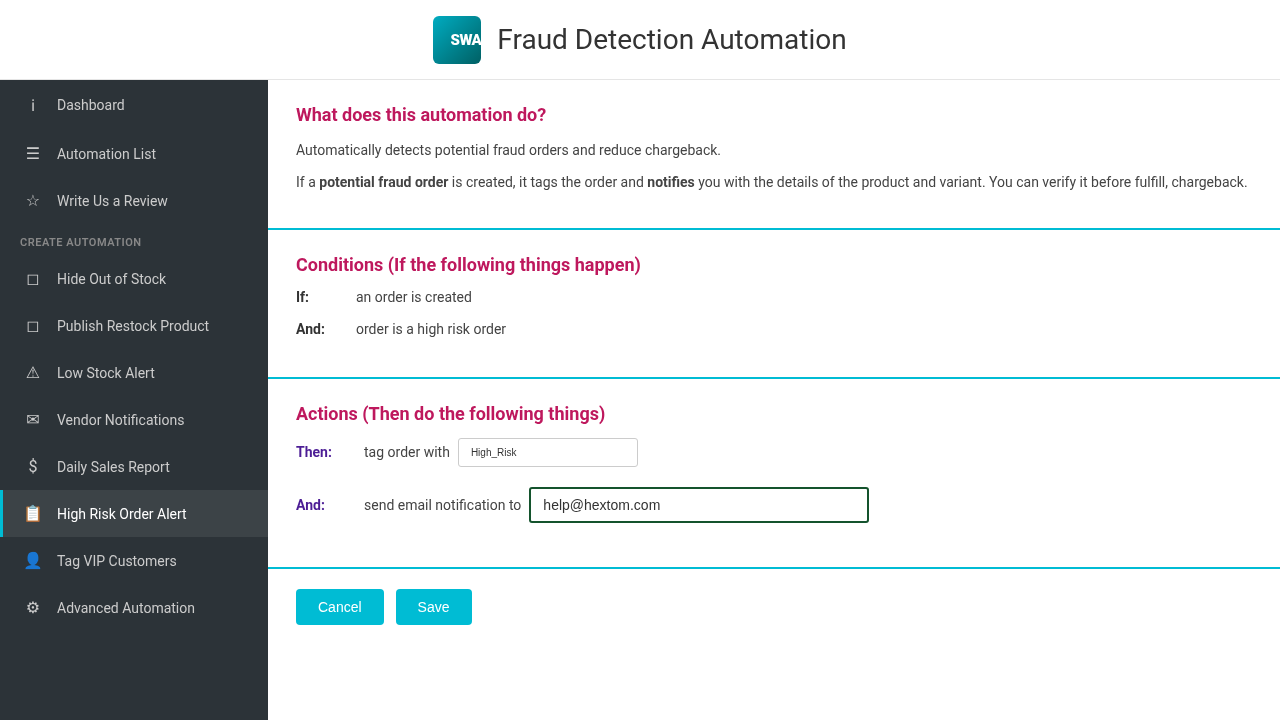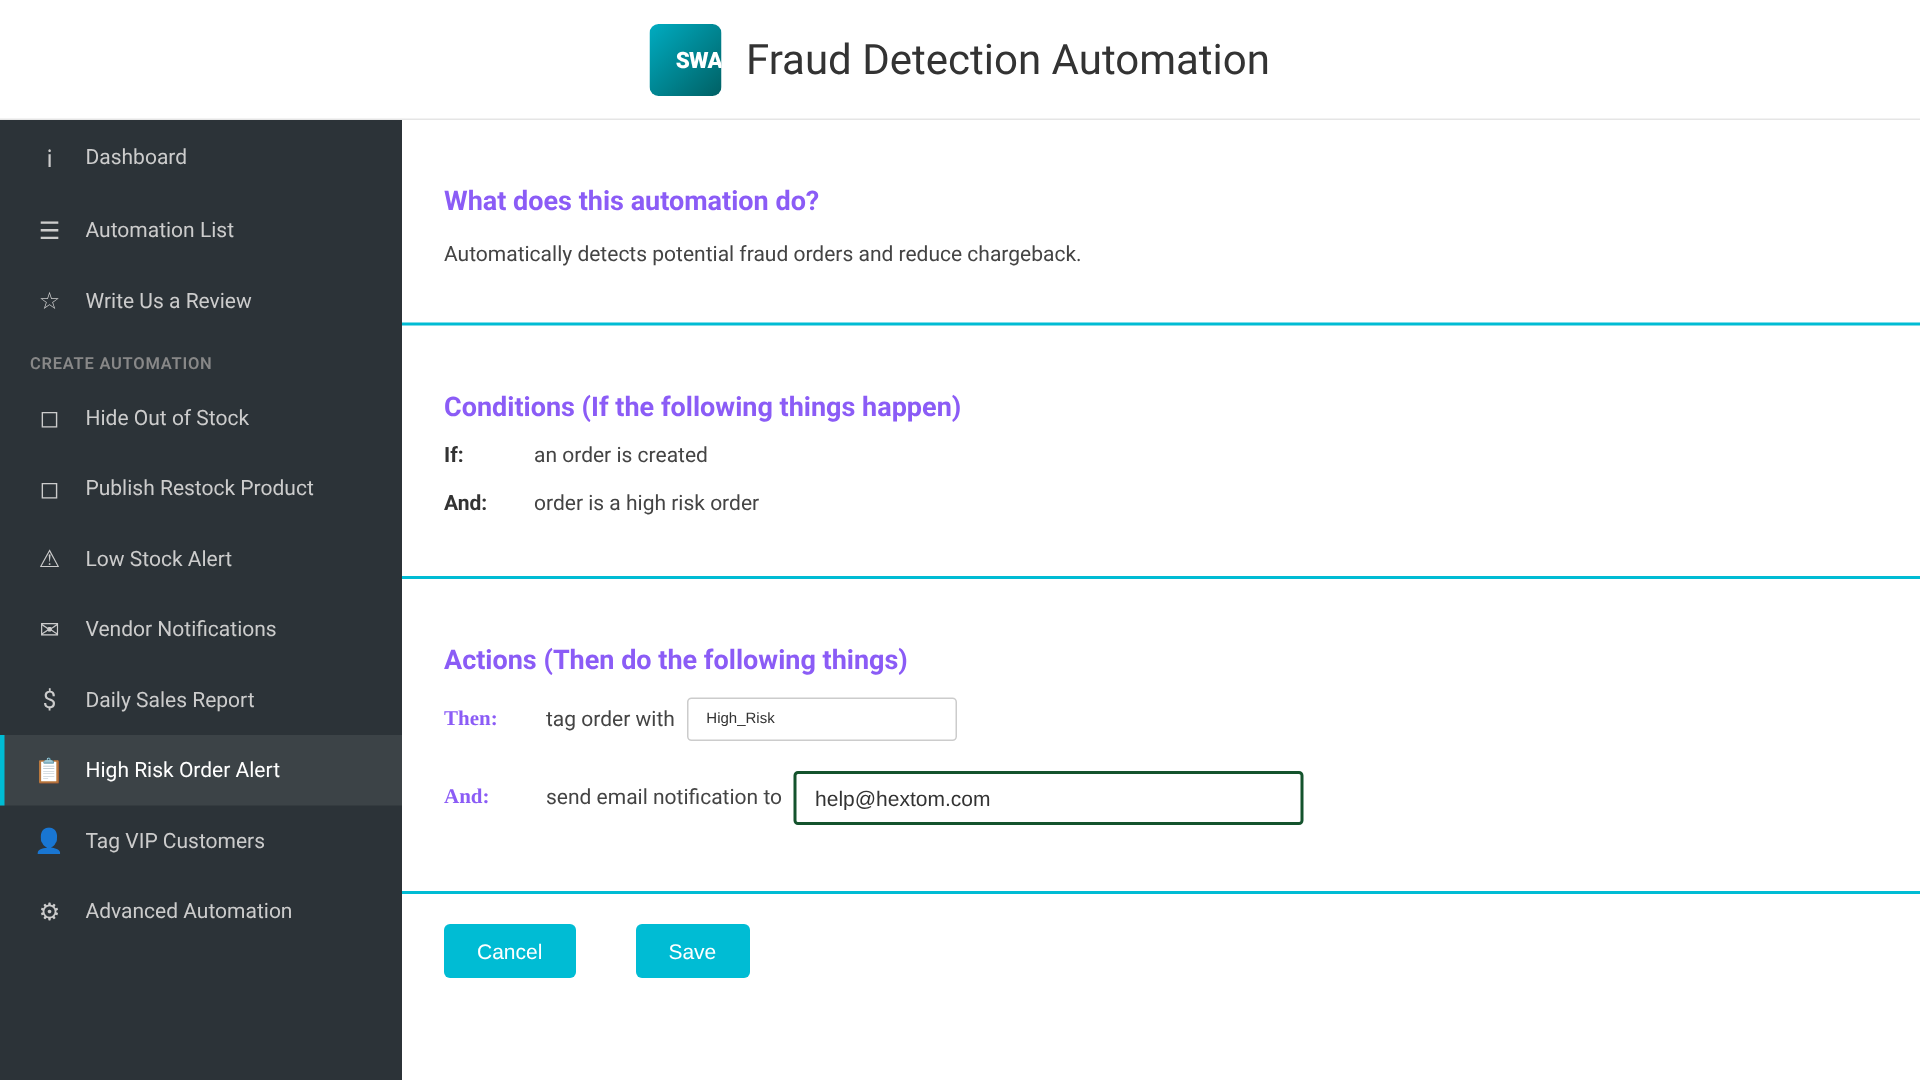--- a/index.html
+++ b/index.html
@@ -103,23 +103,22 @@
     }
 
     .section {
       border-bottom: 2px solid #00bcd4;
       padding: 24px 28px;
     }
 
     .section-title {
       font-size: 18px;
       font-weight: 700;
-      color: #8b5cf6;
+      color: #be185d;
       margin-bottom: 14px;
-      margin-top: 20px;
     }
 
     .section-text {
       font-size: 14px;
       color: #444;
       line-height: 1.6;
       margin-bottom: 10px;
     }
     .section-text strong, .section-text b {
       font-weight: 700;
@@ -148,22 +147,21 @@
       margin-bottom: 20px;
       font-size: 14px;
       color: #444;
       flex-wrap: wrap;
       gap: 8px;
     }
     .action-label {
       font-weight: 700;
       width: 60px;
       flex-shrink: 0;
-      color: #8b5cf6;
-      font-family: Liberation Serif, serif;
+      color: #4c1d95;
     }
     .action-text {
       color: #444;
     }
 
     .tag-input {
       border: 1px solid #ccc;
       border-radius: 3px;
       padding: 8px 12px;
       font-size: 10px;
@@ -204,21 +202,20 @@
       padding: 10px 22px;
       font-size: 14px;
       font-weight: 500;
       cursor: pointer;
     }
     .btn-cancel {
       background: #00bcd4;
     }
     .btn-save {
       background: #00bcd4;
-      margin-left: 28px;
     }
   </style>
 </head>
 <body>
 
 <div class="header">
   <div class="header-logo">
     <div class="header-logo-inner">
       <span>SWA</span>
     </div>
@@ -276,20 +273,23 @@
       <span class="icon">⚙</span>
       <span>Advanced Automation</span>
     </div>
   </nav>
 
   <div class="content">
 
     <div class="section">
       <h2 class="section-title">What does this automation do?</h2>
       <p class="section-text">Automatically detects potential fraud orders and reduce chargeback.</p>
+      <p class="section-text">
+        <span>If a </span><strong>potential fraud order</strong><span> is created, it tags the order and </span><strong>notifies</strong><span> you with the details of the product and variant. You can verify it before fulfill, chargeback.</span>
+      </p>
     </div>
 
     <div class="section">
       <h2 class="section-title">Conditions (If the following things happen)</h2>
       <div class="condition-row">
         <span class="condition-label">If:</span>
         <span class="condition-value">an order is created</span>
       </div>
       <div class="condition-row">
         <span class="condition-label">And:</span>

